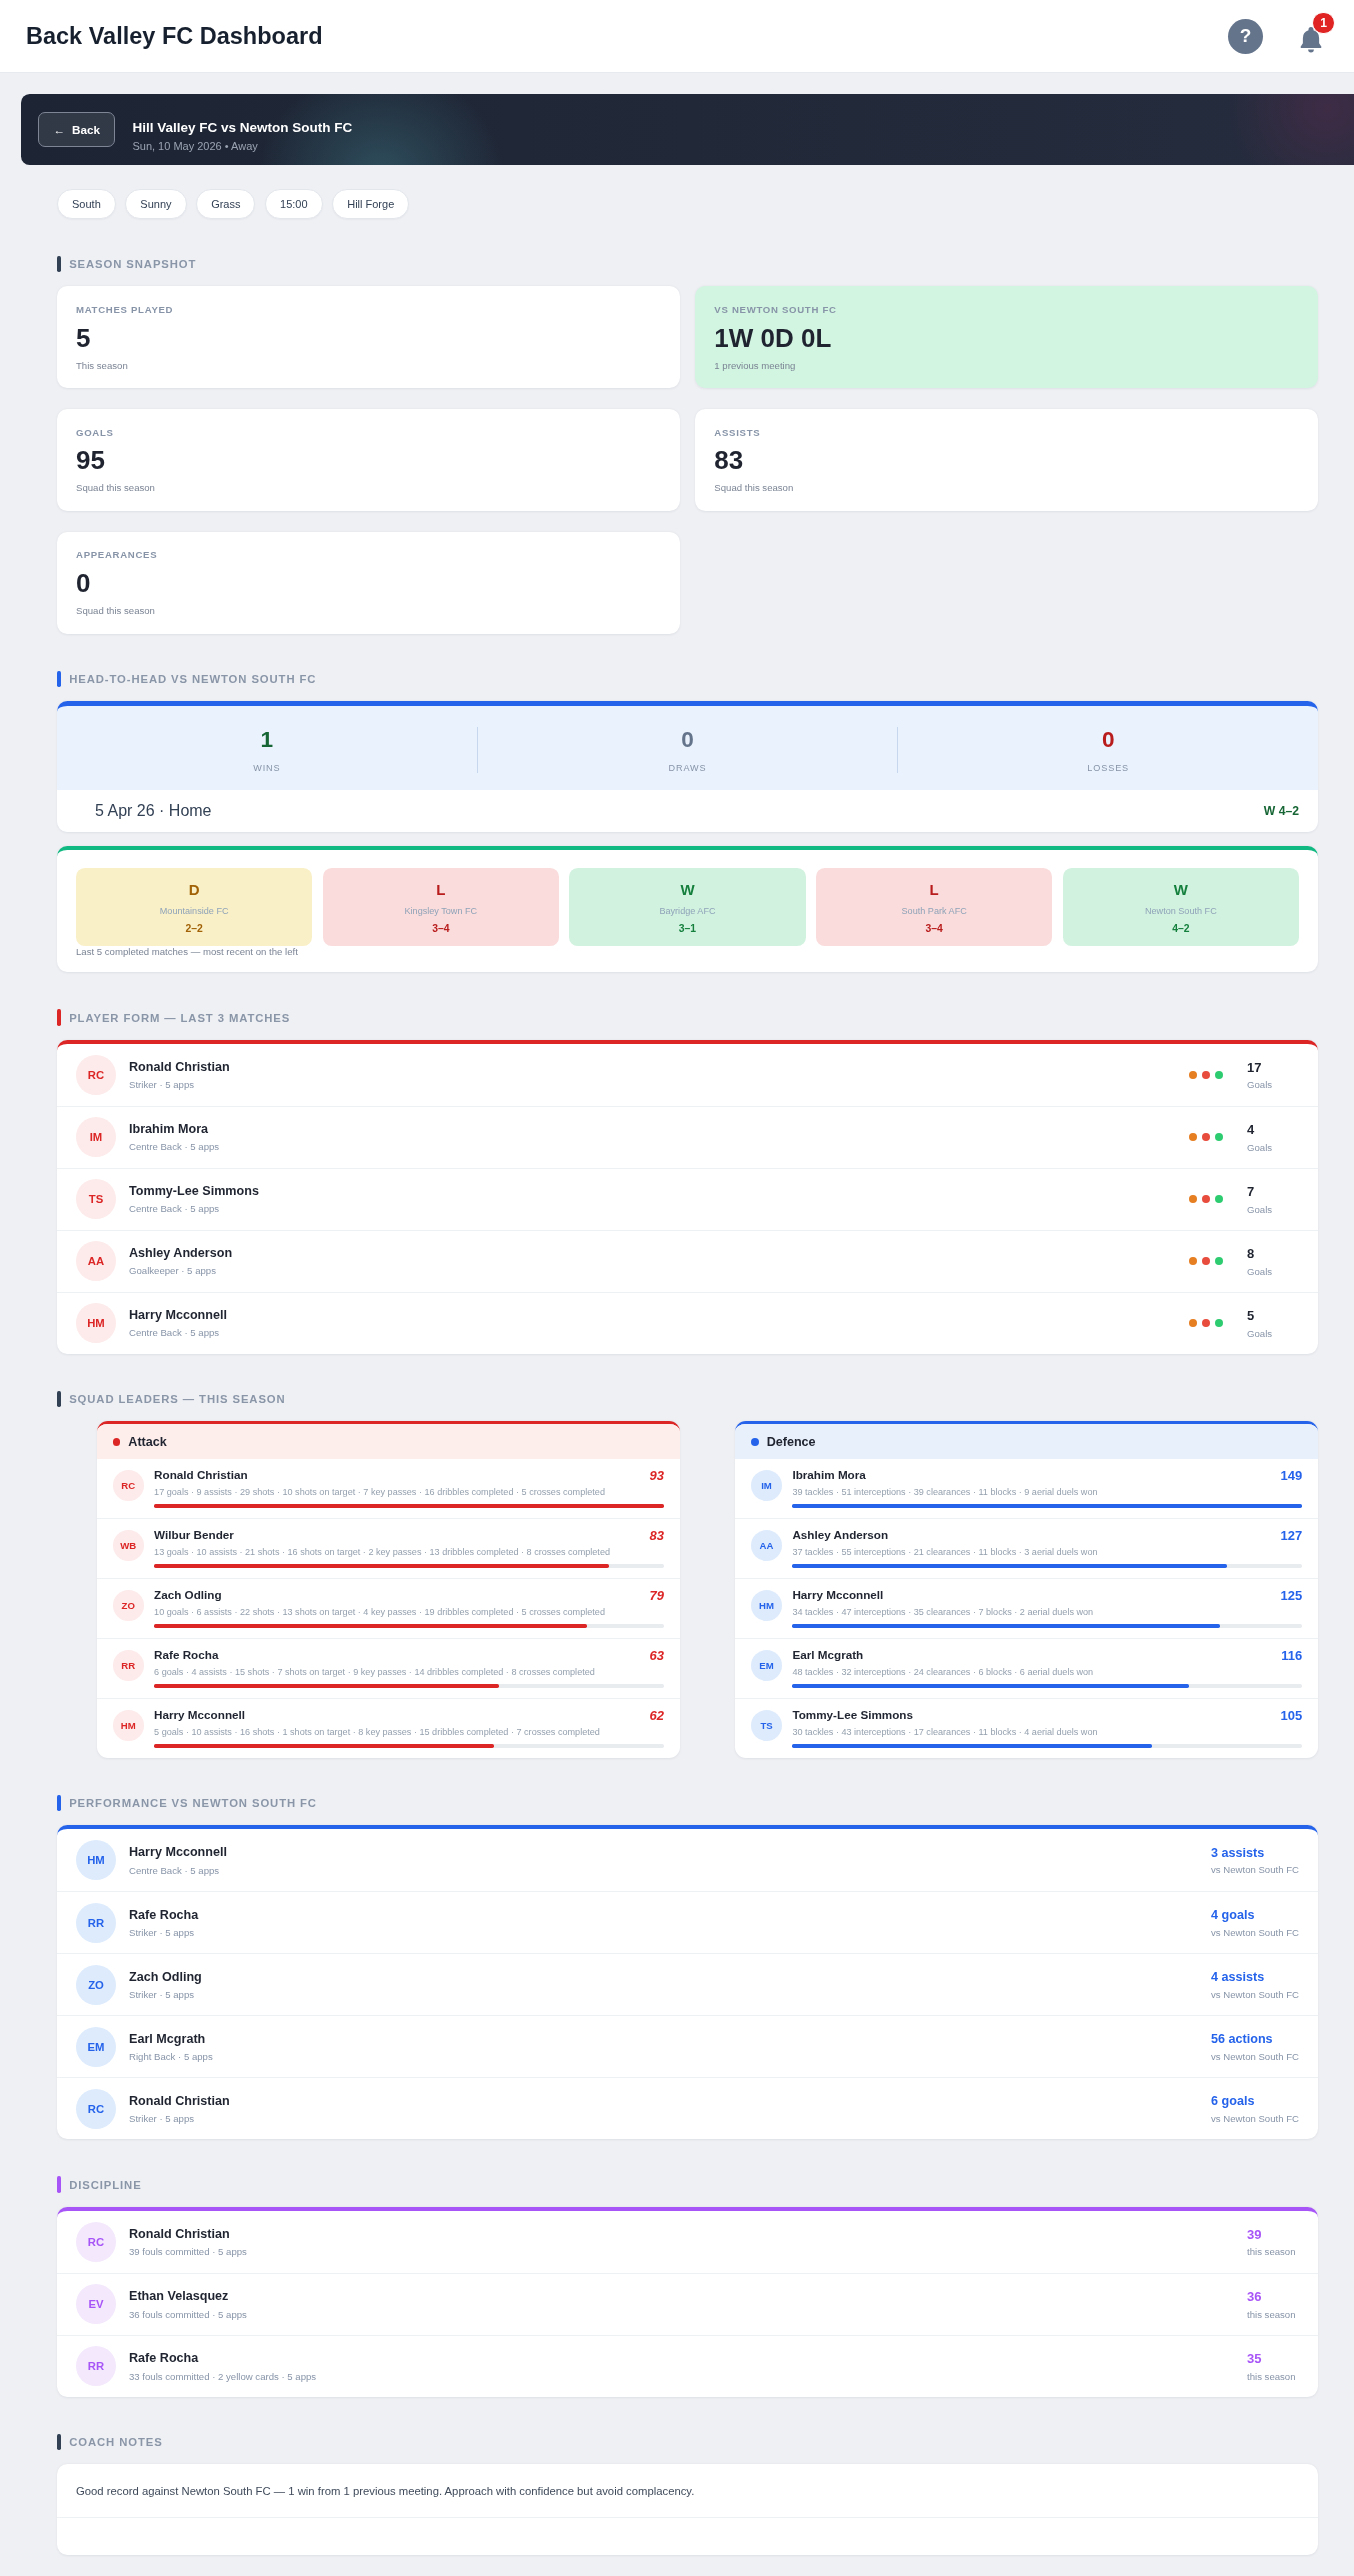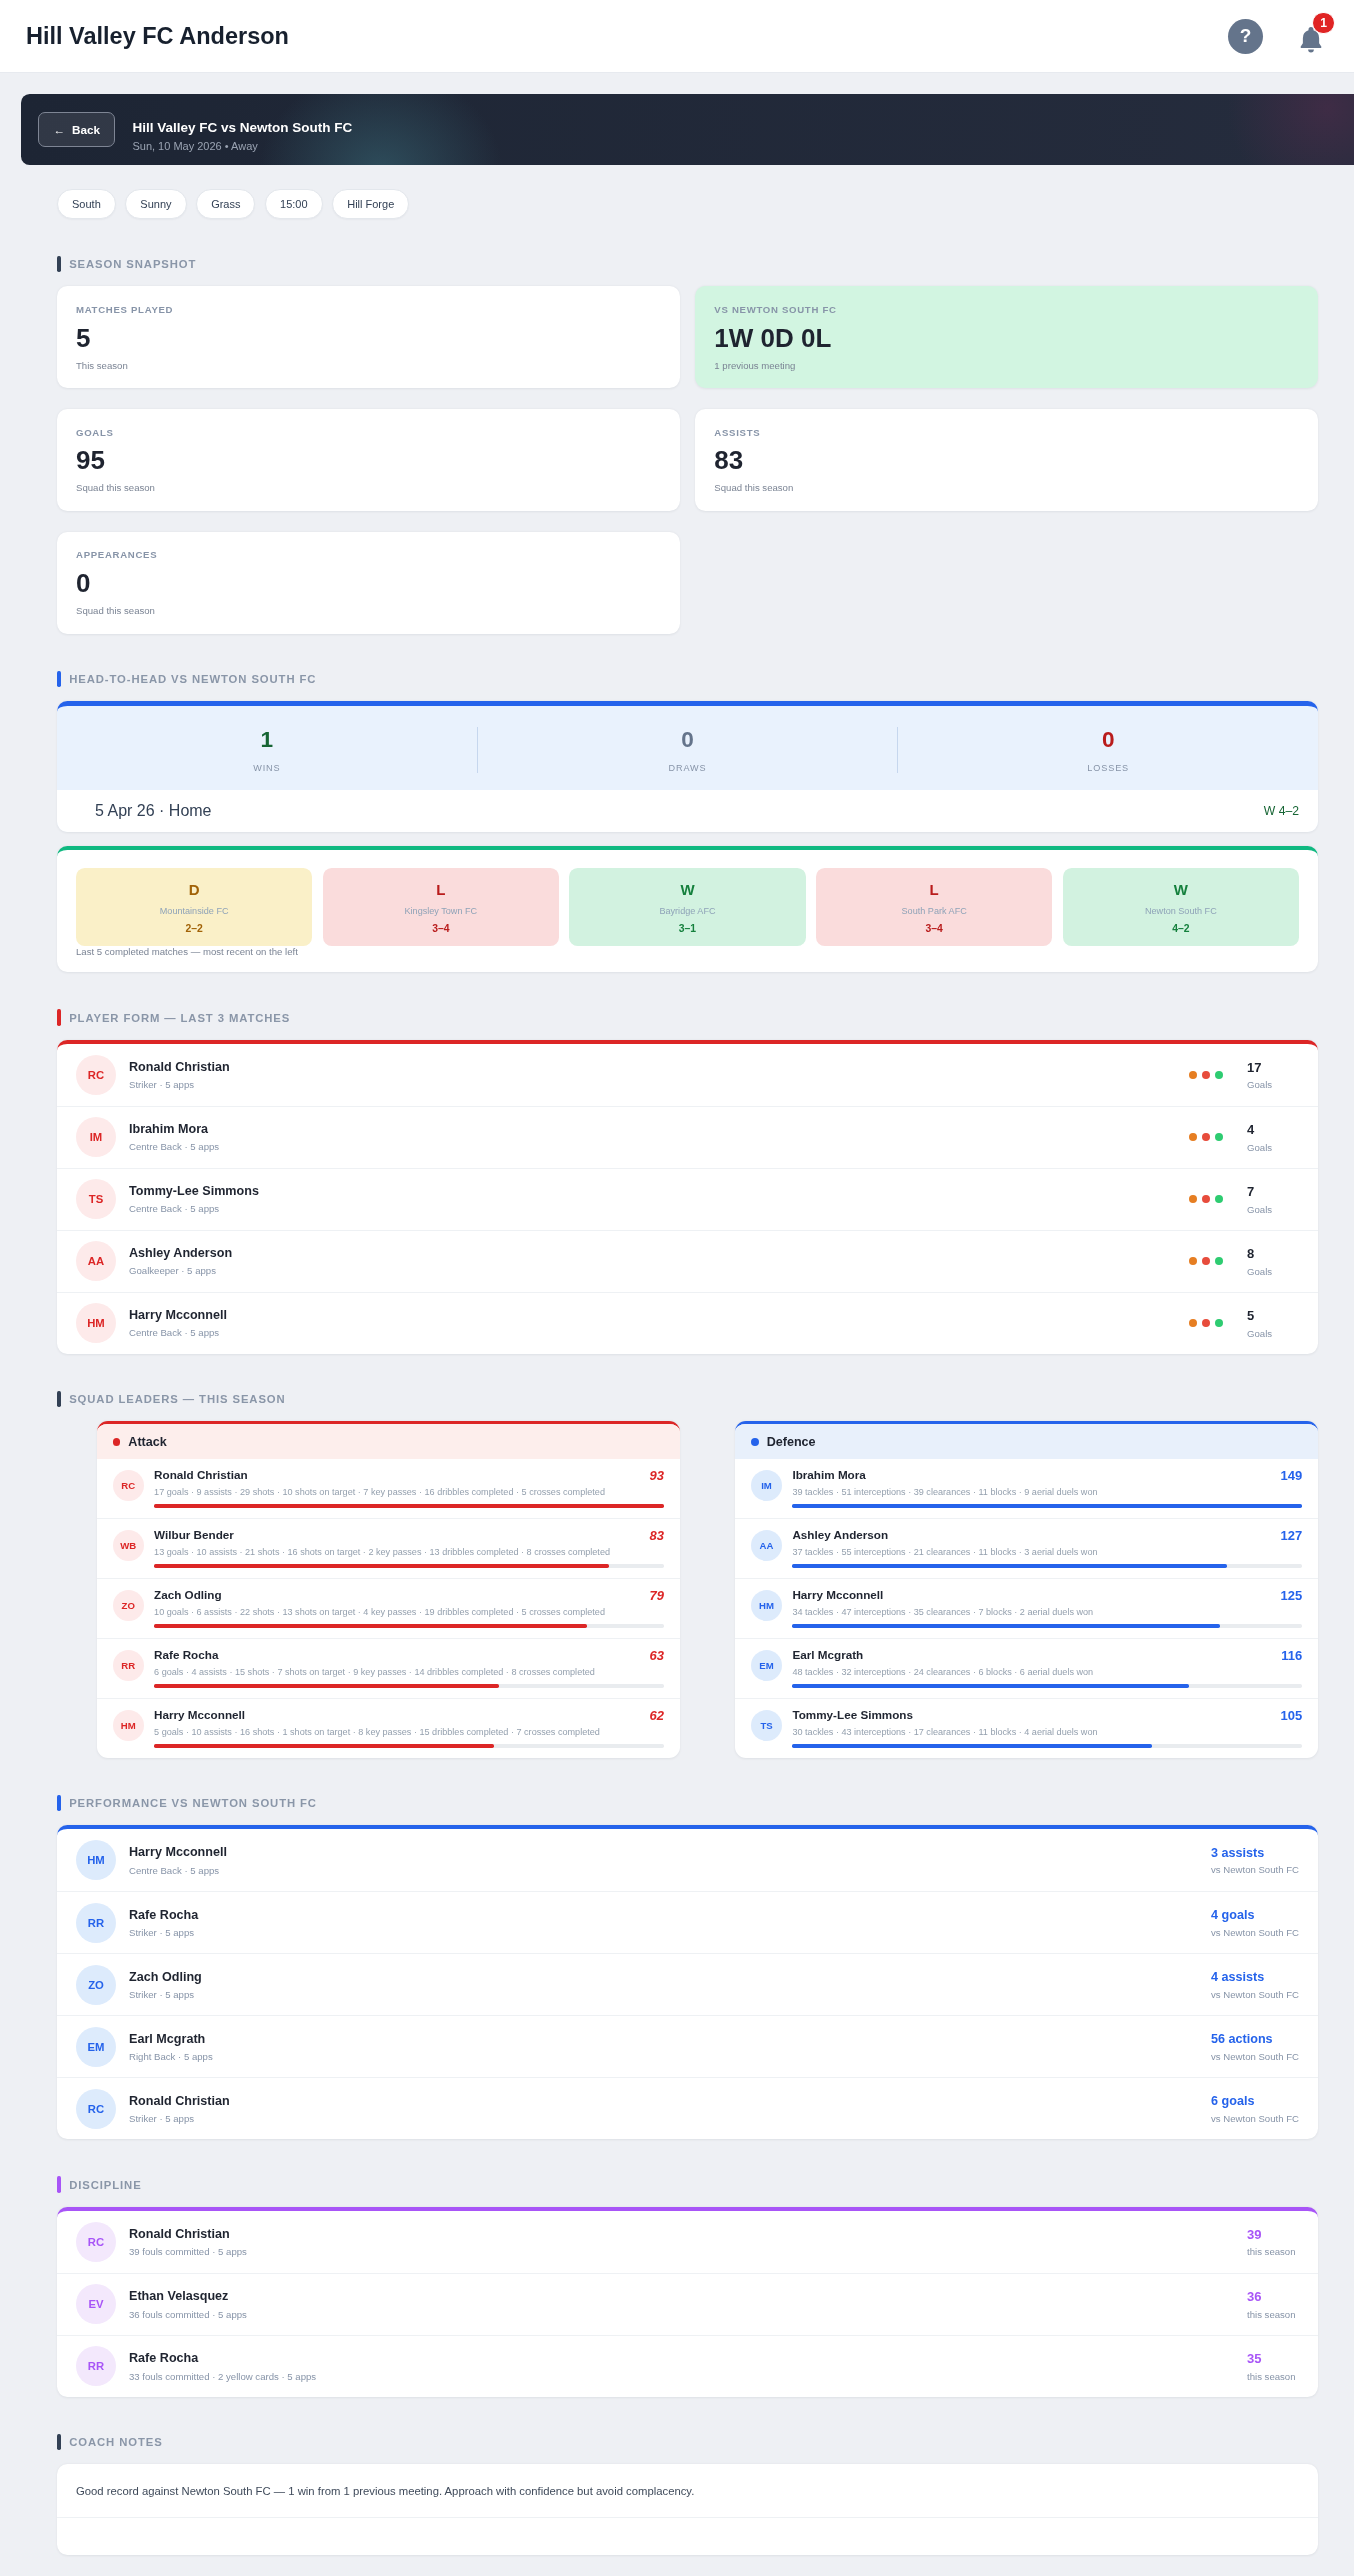--- a/index.html
+++ b/index.html
@@ -72,21 +72,21 @@
   
   .h2h-card { margin-top:14px; border-radius:10.4px; overflow:hidden;
     border-top:5.2px solid var(--blue); background:#e9f2fd; }
   .h2h-stats { display:flex; padding:21px 0 17.4px; }
   .h2h-col { flex:1; text-align:center; }
   .h2h-col + .h2h-col { border-left:0.9px solid #c6d7ee; }
   .h2h-num { font-size:22.6px; font-weight:800; }
   .h2h-lbl { font-size:9.1px; letter-spacing:0.9px; color:#8794a8; margin-top:9.6px; }
   .h2h-foot { background:#fff; display:flex; justify-content:space-between; align-items:center; padding:12.2px 19px; }
   .h2h-date { font-size:16px; color:#334155;margin-left:19px; }
-  .h2h-result { font-size:12.2px; font-weight:normal; color:#166534; }
+  .h2h-result { font-size:12.2px; font-weight:bold; color:#166534; }
   
   .form-card { margin-top:14px; background:#fff; border-radius:10.4px;
     border-top:4.4px solid var(--green); padding:17.4px 19px 15.7px; }
   .form-tiles { display:flex; gap:10.4px; }
   .form-tile { flex:1; border-radius:8.7px; text-align:center; padding:13px 7px 11.3px; }
   .ft-letter { font-size:15px; font-weight:bold; }
   .ft-club { font-size:9.1px; color:#8fa3b8; margin-top:7.8px; }
   .ft-score { font-size:10.4px; font-weight:bold; margin-top:7.8px; }
   .form-caption { font-size:9.6px; color:#7b8494; }
   
@@ -142,21 +142,21 @@
   .leader-card.defence .bar-fill { background:var(--blue); }
   
   .notes-card { margin-top:14px; background:#fff; border-radius:10.4px; overflow:hidden; }
   .note-row { padding:18.3px 19px; font-size:11.3px; color:#3f4a5a; line-height:1.45; }
   .note-row + .note-row { border-top:0.9px solid #eef1f4; }
 </style>
 </head>
 <body>
 
 <div class="app-header">
-  <div class="app-title">Hill Valley FC Anderson</div>
+  <div class="app-title">Back Valley FC Dashboard</div>
   <div class="header-icons">
     <div class="help-btn">?</div>
     <div class="bell-wrap">
       <svg class="bell-svg" width="30" height="31" viewBox="0 0 24 24">
         <path fill="#64748b" d="M12 2a2 2 0 0 1 2 2v.6A6.5 6.5 0 0 1 18.5 11v4l1.7 2.5a.8.8 0 0 1-.66 1.25H4.46a.8.8 0 0 1-.66-1.25L5.5 15v-4A6.5 6.5 0 0 1 10 4.6V4a2 2 0 0 1 2-2zm-2.3 18h4.6a2.3 2.3 0 0 1-4.6 0z"></path>
       </svg>
       <div class="badge">1</div>
     </div>
   </div>
 </div>

